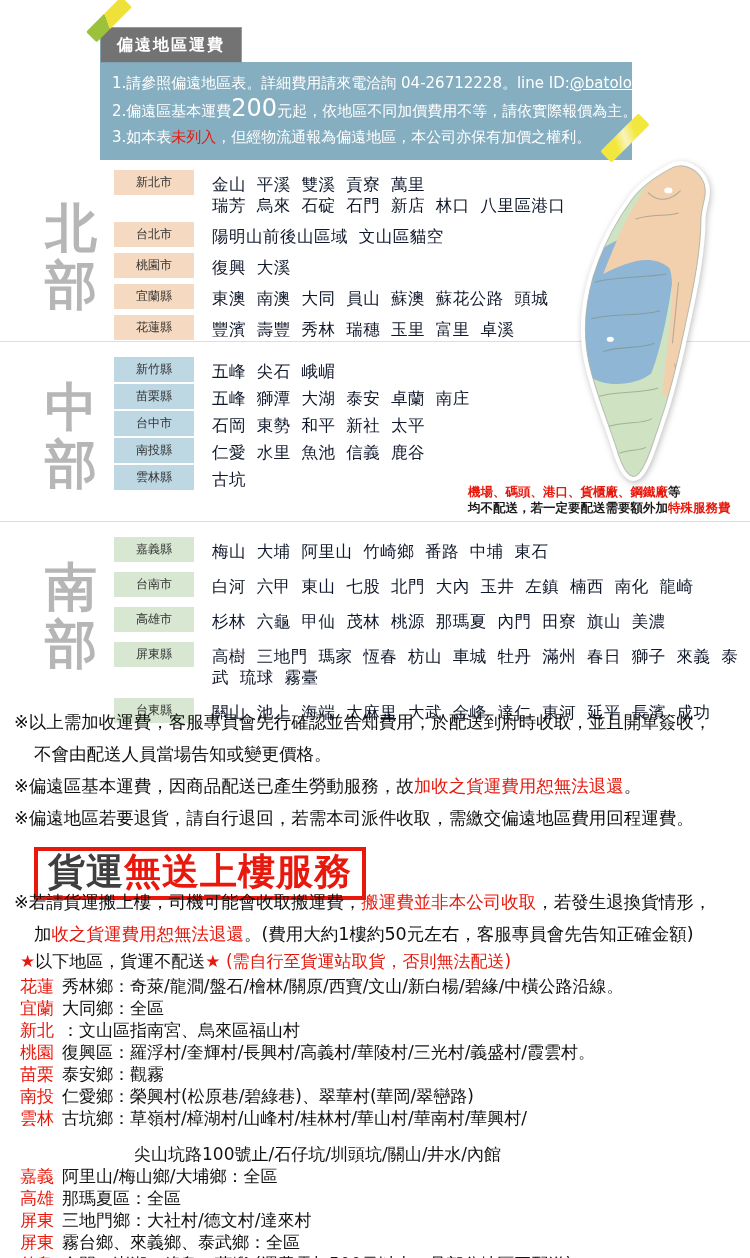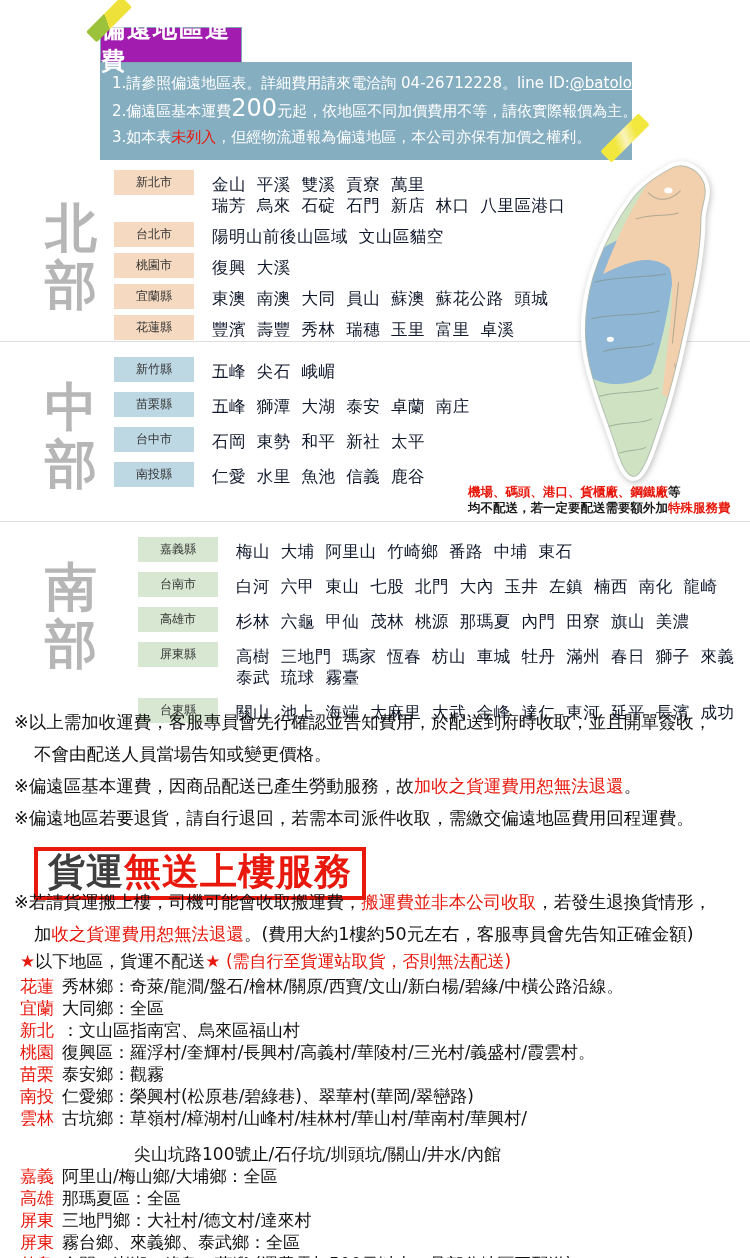--- a/index.html
+++ b/index.html
@@ -1,21 +1,21 @@
 <!DOCTYPE html>
 <html><head>
 <meta charset="utf-8">
 <style>
   * { margin:0; padding:0; box-sizing:border-box; }
   html,body { width:750px; height:1258px; background:#ffffff;
     font-family:"DejaVu Sans","Liberation Sans",sans-serif; }
 
   
   #title-box { position:absolute; left:100px; top:27px; width:142px; height:36px;
-    background:#a21caf; border:1px solid #7fa3b0; color:#fff; font-size:24px;
+    background:#737373; border:1px solid #7fa3b0; color:#fff; font-size:16px;
     font-weight:bold; display:flex; align-items:center; justify-content:center;
     letter-spacing:2px; z-index:3; }
   #info-box { position:absolute; left:100px; top:62px; width:532px; height:98px;
     background:#86aec1; color:#fff; padding:8px 12px; font-size:15px; z-index:2; }
   .info-line { line-height:26px; white-space:nowrap; }
   .big200 { font-size:24px; line-height:1; }
   .red { color:#e8180c; }
   .underline { text-decoration:underline; }
 
   .tape { position:absolute; transform:rotate(-45deg); border-radius:2px; z-index:5; }
@@ -29,25 +29,25 @@
   
   .section { position:absolute; left:42px; display:flex; z-index:2; }
   .big-label { width:58px; font-size:52px; line-height:1.1; font-weight:bold;
     color:#b6b6b6; word-break:break-all; text-align:center; flex-shrink:0; }
   .rows { display:flex; flex-direction:column; margin-left:14px; }
   .region-row { display:flex; align-items:flex-start; }
   .chip { display:block; width:80px; padding:4px 0; text-align:center; font-size:12px;
     color:#333; margin-right:18px; flex-shrink:0; font-weight:500; }
   .sec-n .chip { background:#f5d9c0; }
   .sec-c .chip { background:#bdd7e3; }
-  .sec-s .chip { background:#d8e7d2;margin-left:24px; }
+  .sec-s .chip { background:#d8e7d2; }
   .areas { white-space:pre-line; font-size:16.5px; color:#0f172a; padding-top:4px;
     line-height:21px; word-spacing:5px; letter-spacing:0.5px; }
   #sec-north  { top:170px; } #sec-north .rows  { gap:6px; } #sec-north .big-label  { margin-top:30px; }
-  #sec-central{ top:357px; } #sec-central .rows{ gap:10px;} #sec-central .big-label{ margin-top:22px;font-family:Liberation Serif, serif; }
+  #sec-central{ top:357px; } #sec-central .rows{ gap:2px;} #sec-central .big-label{ margin-top:22px;font-family:Liberation Serif, serif; }
   #sec-south  { top:537px; } #sec-south .rows  { gap:10px;} #sec-south .big-label  { margin-top:22px; }
 
   
   #map-note { position:absolute; left:468px; top:484px; width:282px; font-size:12.5px;
     line-height:16px; font-weight:600; color:#1a1a1a; z-index:4; }
 
   
   #map-wrap { position:absolute; left:546px; top:160px; width:204px; height:336px; z-index:2;
     filter:drop-shadow(1px 2px 3px rgba(110,110,110,0.45)); }
 
@@ -178,20 +178,24 @@
       <span class="areas">五峰 獅潭 大湖 泰安 卓蘭 南庄</span>
     </div>
     <div class="region-row">
       <span class="chip">台中市</span>
       <span class="areas">石岡 東勢 和平 新社 太平</span>
     </div>
     <div class="region-row">
       <span class="chip">南投縣</span>
       <span class="areas">仁愛 水里 魚池 信義 鹿谷</span>
     </div>
+    <div class="region-row">
+      <span class="chip">雲林縣</span>
+      <span class="areas">古坑</span>
+    </div>
   </div>
 </div>
 
 <div id="map-note">
   <div><span class="red">機場、碼頭、港口、貨櫃廠、鋼鐵廠</span><span>等</span></div>
   <div><span>均不配送，若一定要配送需要額外加</span><span class="red">特殊服務費</span></div>
 </div>
 
 <div class="section sec-s" id="sec-south">
   <div class="big-label">南部</div>

